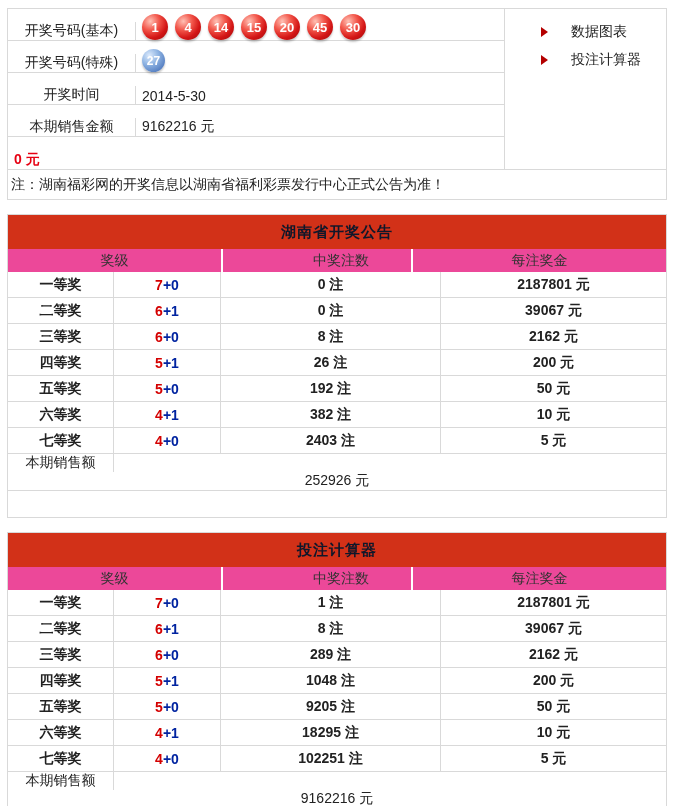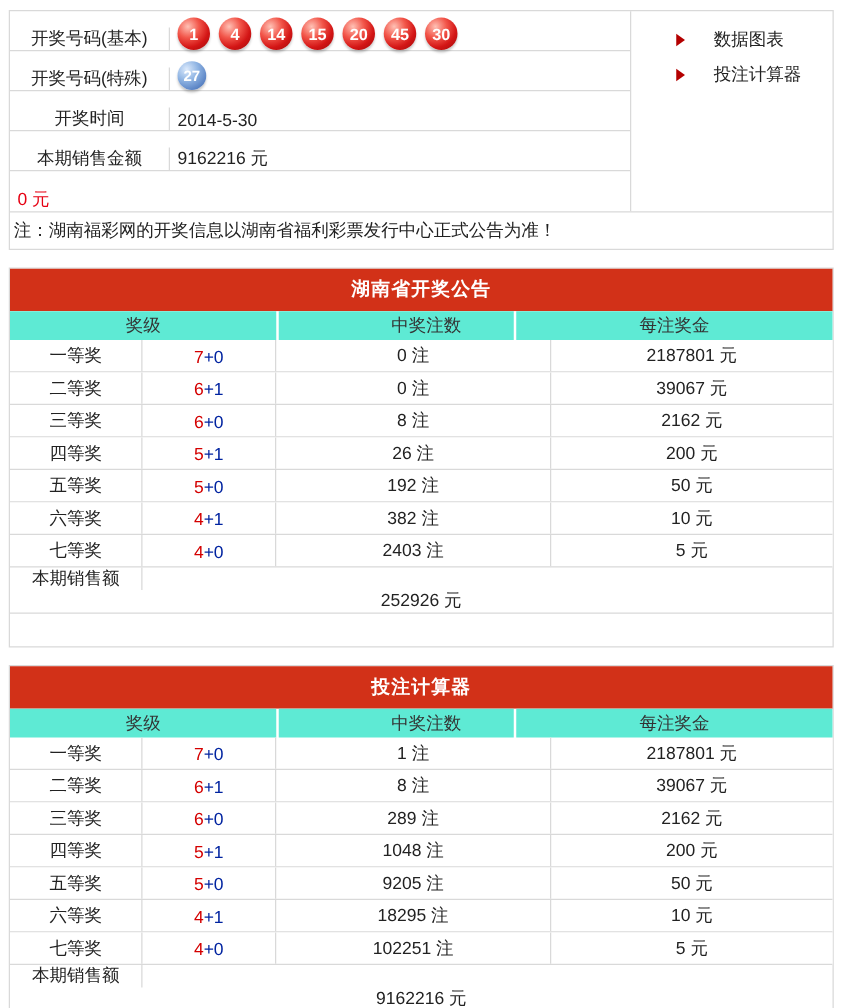--- a/index.html
+++ b/index.html
@@ -15,21 +15,21 @@
   .top-main { display: flex; border-bottom: 1px solid #d9d9d9; }
   .info-col { width: 497px; border-right: 1px solid #d9d9d9; }
   .info-row { display: flex; align-items: flex-end; min-height: 32px; border-bottom: 1px solid #d9d9d9; }
   .info-row:last-child { border-bottom: none; }
   .info-label {
     width: 128px; border-right: 1px solid #d9d9d9;
     display: flex; align-items: center; justify-content: center;
     text-align: center; color: #222;
   }
   .info-value { flex: 1; padding-left: 6px; display: flex; align-items: center; gap: 7px; }
-  .pool-value { color: #e60012; font-weight: normal; }
+  .pool-value { color: #e60012; font-weight: bold; }
   .ball {
     width: 26px; height: 26px; border-radius: 50%;
     color: #fff; font-weight: bold; font-size: 13px;
     display: flex; align-items: center; justify-content: center;
     background: radial-gradient(circle at 32% 28%, #ffc1b5 0%, #f2564a 35%, #d31515 65%, #980c0c 100%);
     box-shadow: 0 2px 2px rgba(0,0,0,0.22);
   }
   .ball.blue {
     width: 23px; height: 23px; font-size: 12px;
     background: radial-gradient(circle at 32% 28%, #dceafc 0%, #8fb4e3 40%, #5a83c4 75%, #3f63a3 100%);
@@ -40,32 +40,32 @@
     width: 0; height: 0;
     border-left: 7px solid #b40000;
     border-top: 5px solid transparent;
     border-bottom: 5px solid transparent;
   }
   .note-row { min-height: 29px; display: flex; align-items: center; padding: 2px 2px 2px 3px; }
   
   .prize-table { margin: 14px 6px 0 7px; border: 1px solid #d9d9d9; }
   .t-red {
     height: 34px; line-height: 34px; text-align: center;
-    background: #d23118; color: #ffffff; font-weight: bold; font-size: 15px; letter-spacing: 1px;
+    background: #d23118; color: #0f172a; font-weight: bold; font-size: 15px; letter-spacing: 1px;
   }
   .t-orange { display: flex; height: 23px; background: #ffffff; }
   .t-orange > div {
-    background: #5eead4; color: #333;
+    background: #ec4899; color: #333;
     display: flex; align-items: center; justify-content: center;
   }
   .oc1 { width: 213px; margin-right: 2px; }
   .oc2 { width: 188px; margin-right: 2px; padding-left: 48px; }
   .oc3 { flex: 1; }
   .t-row { display: flex; min-height: 26px; border-bottom: 1px solid #d9d9d9; background: #fff; }
-  .t-row > div { display: flex; align-items: center; justify-content: center; }
+  .t-row > div { display: flex; align-items: center; justify-content: center; font-weight: bold; }
   .c1 { width: 106px; border-right: 1px solid #d9d9d9; }
   .c2 { width: 107px; border-right: 1px solid #d9d9d9; }
   .c3 { width: 220px; border-right: 1px solid #d9d9d9; }
   .c4 { flex: 1; }
   .combo-main { color: #d40000; }
   .combo-plus { color: #0023a0; }
   .t-total { display: flex; min-height: 26px; border-bottom: 1px solid #d9d9d9; flex-direction: column; }
   .t-total .tl { width: 106px; border-right: 1px solid #d9d9d9; display: flex; align-items: center; justify-content: center; }
   .t-total .tv { flex: 1; display: flex; align-items: center; justify-content: center; }
   .t-footer { min-height: 26px; display: flex; align-items: center; padding-left: 4px; }

